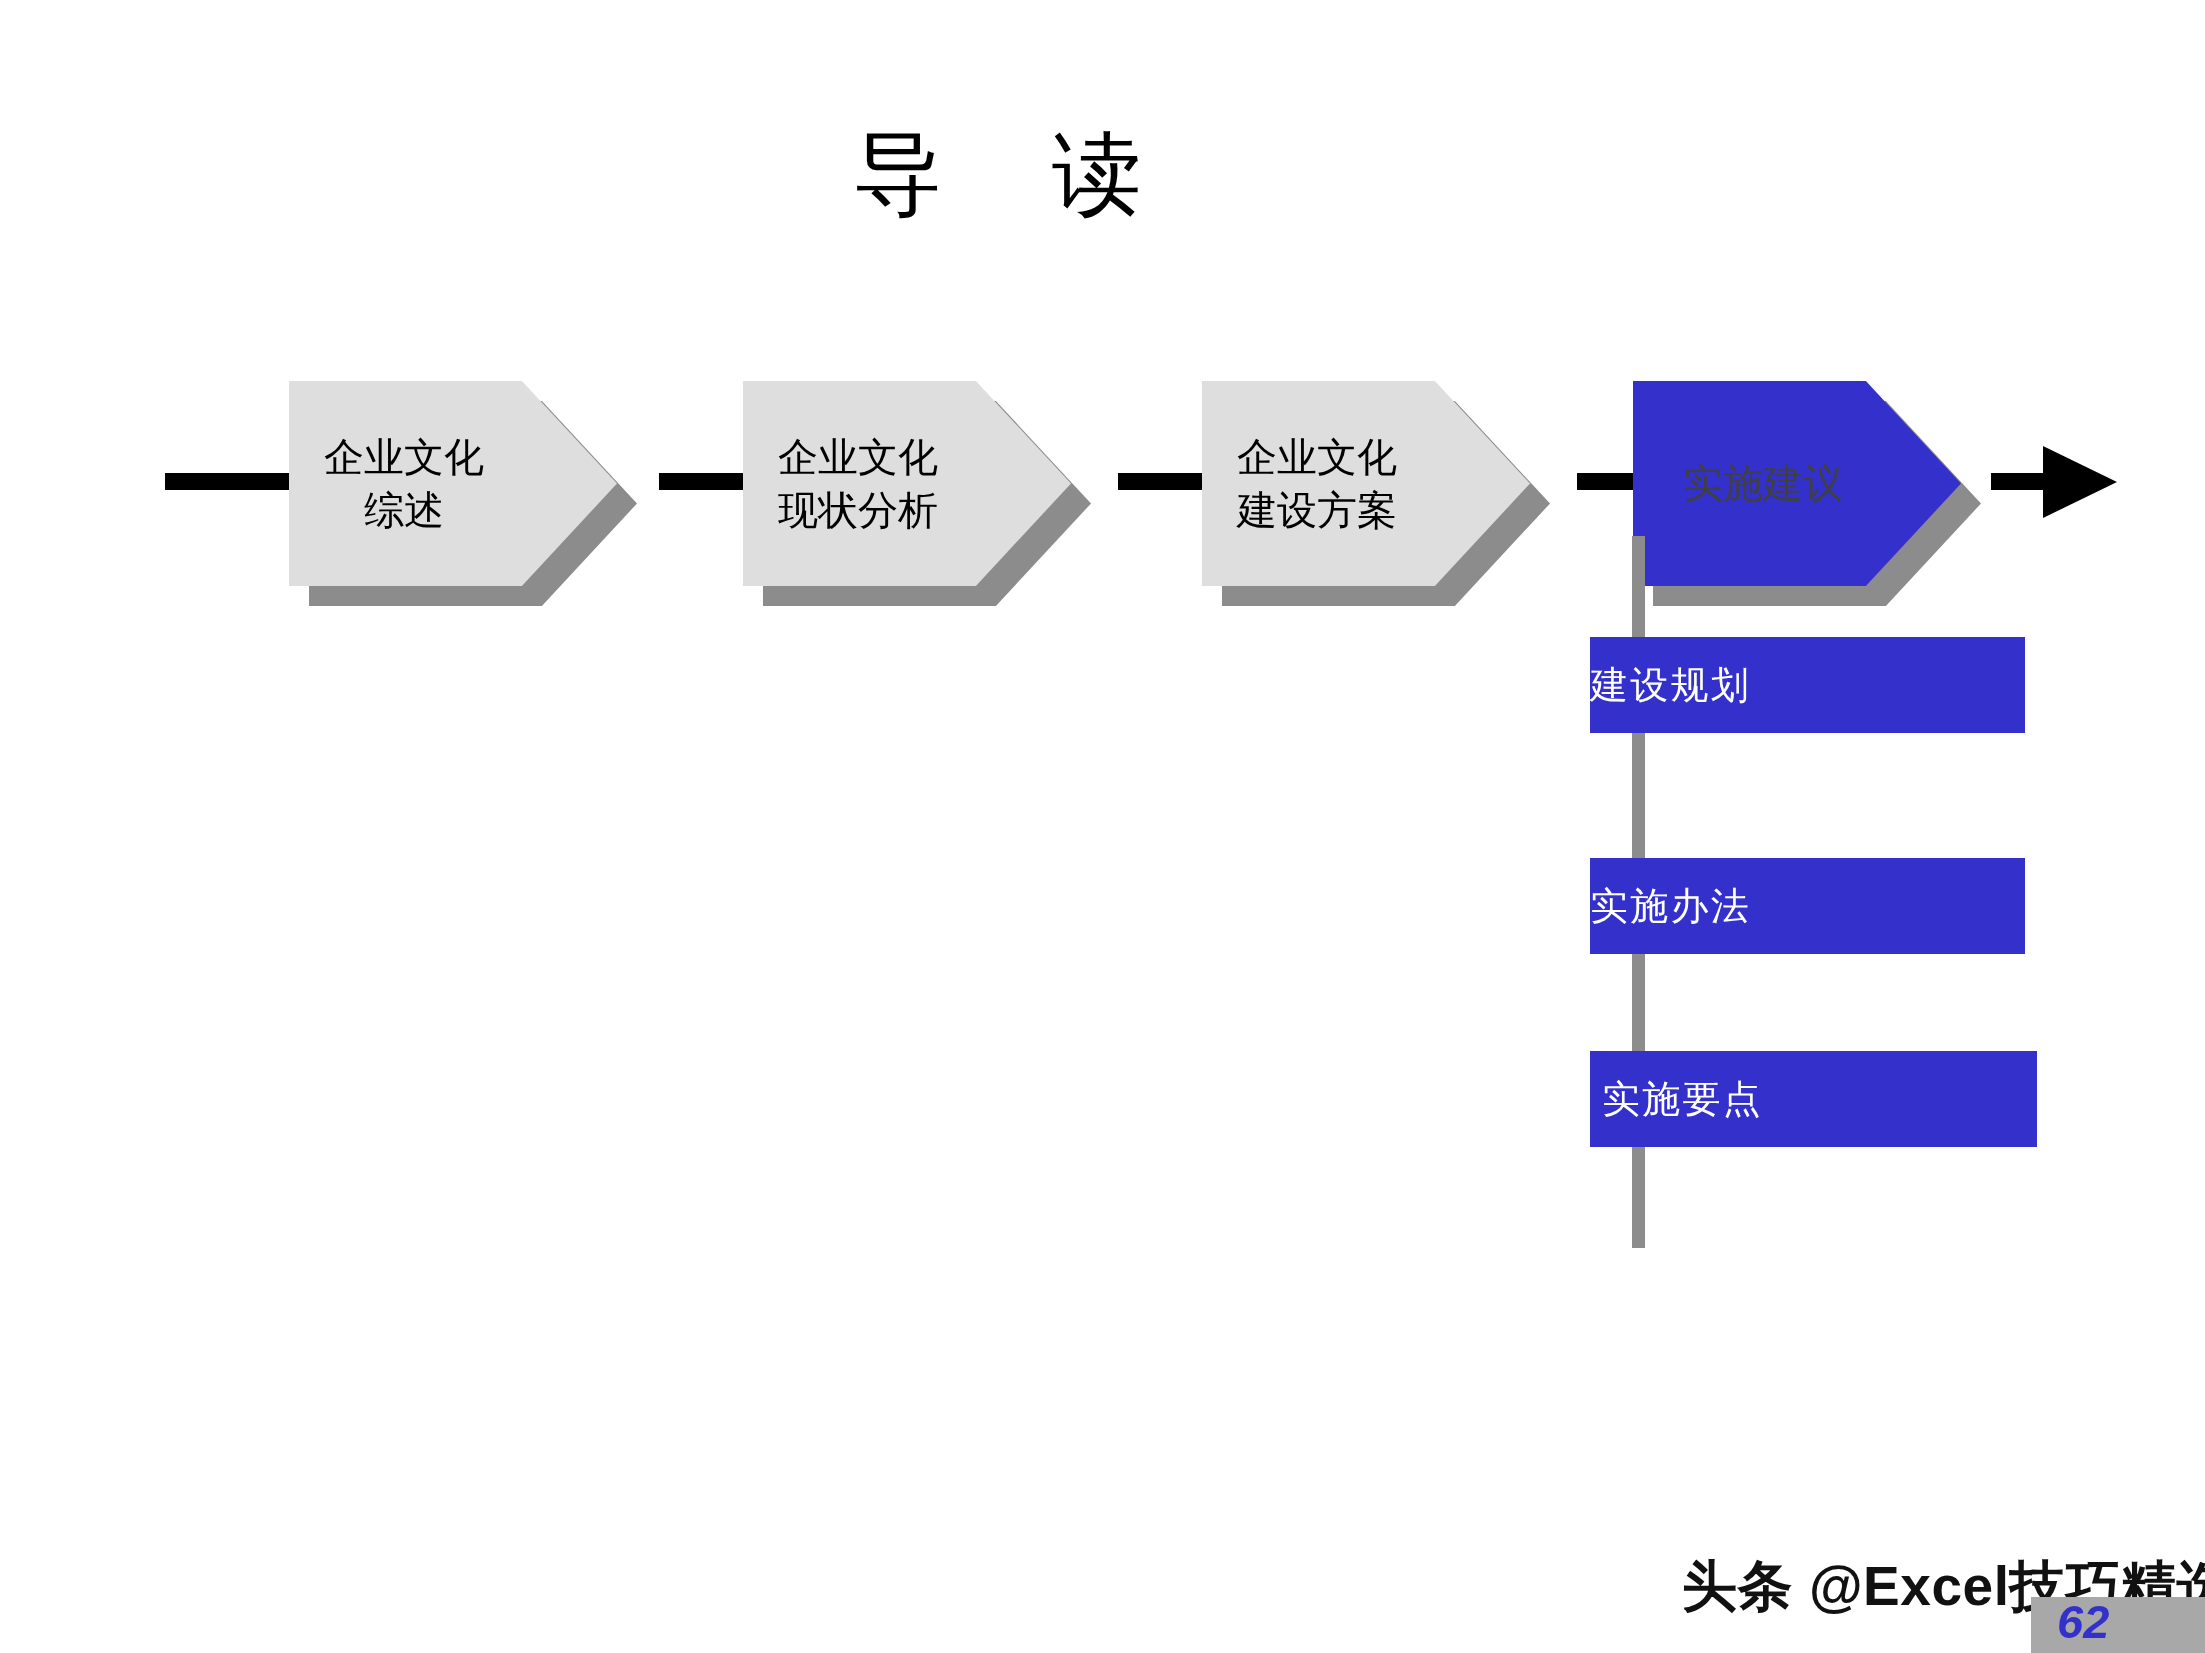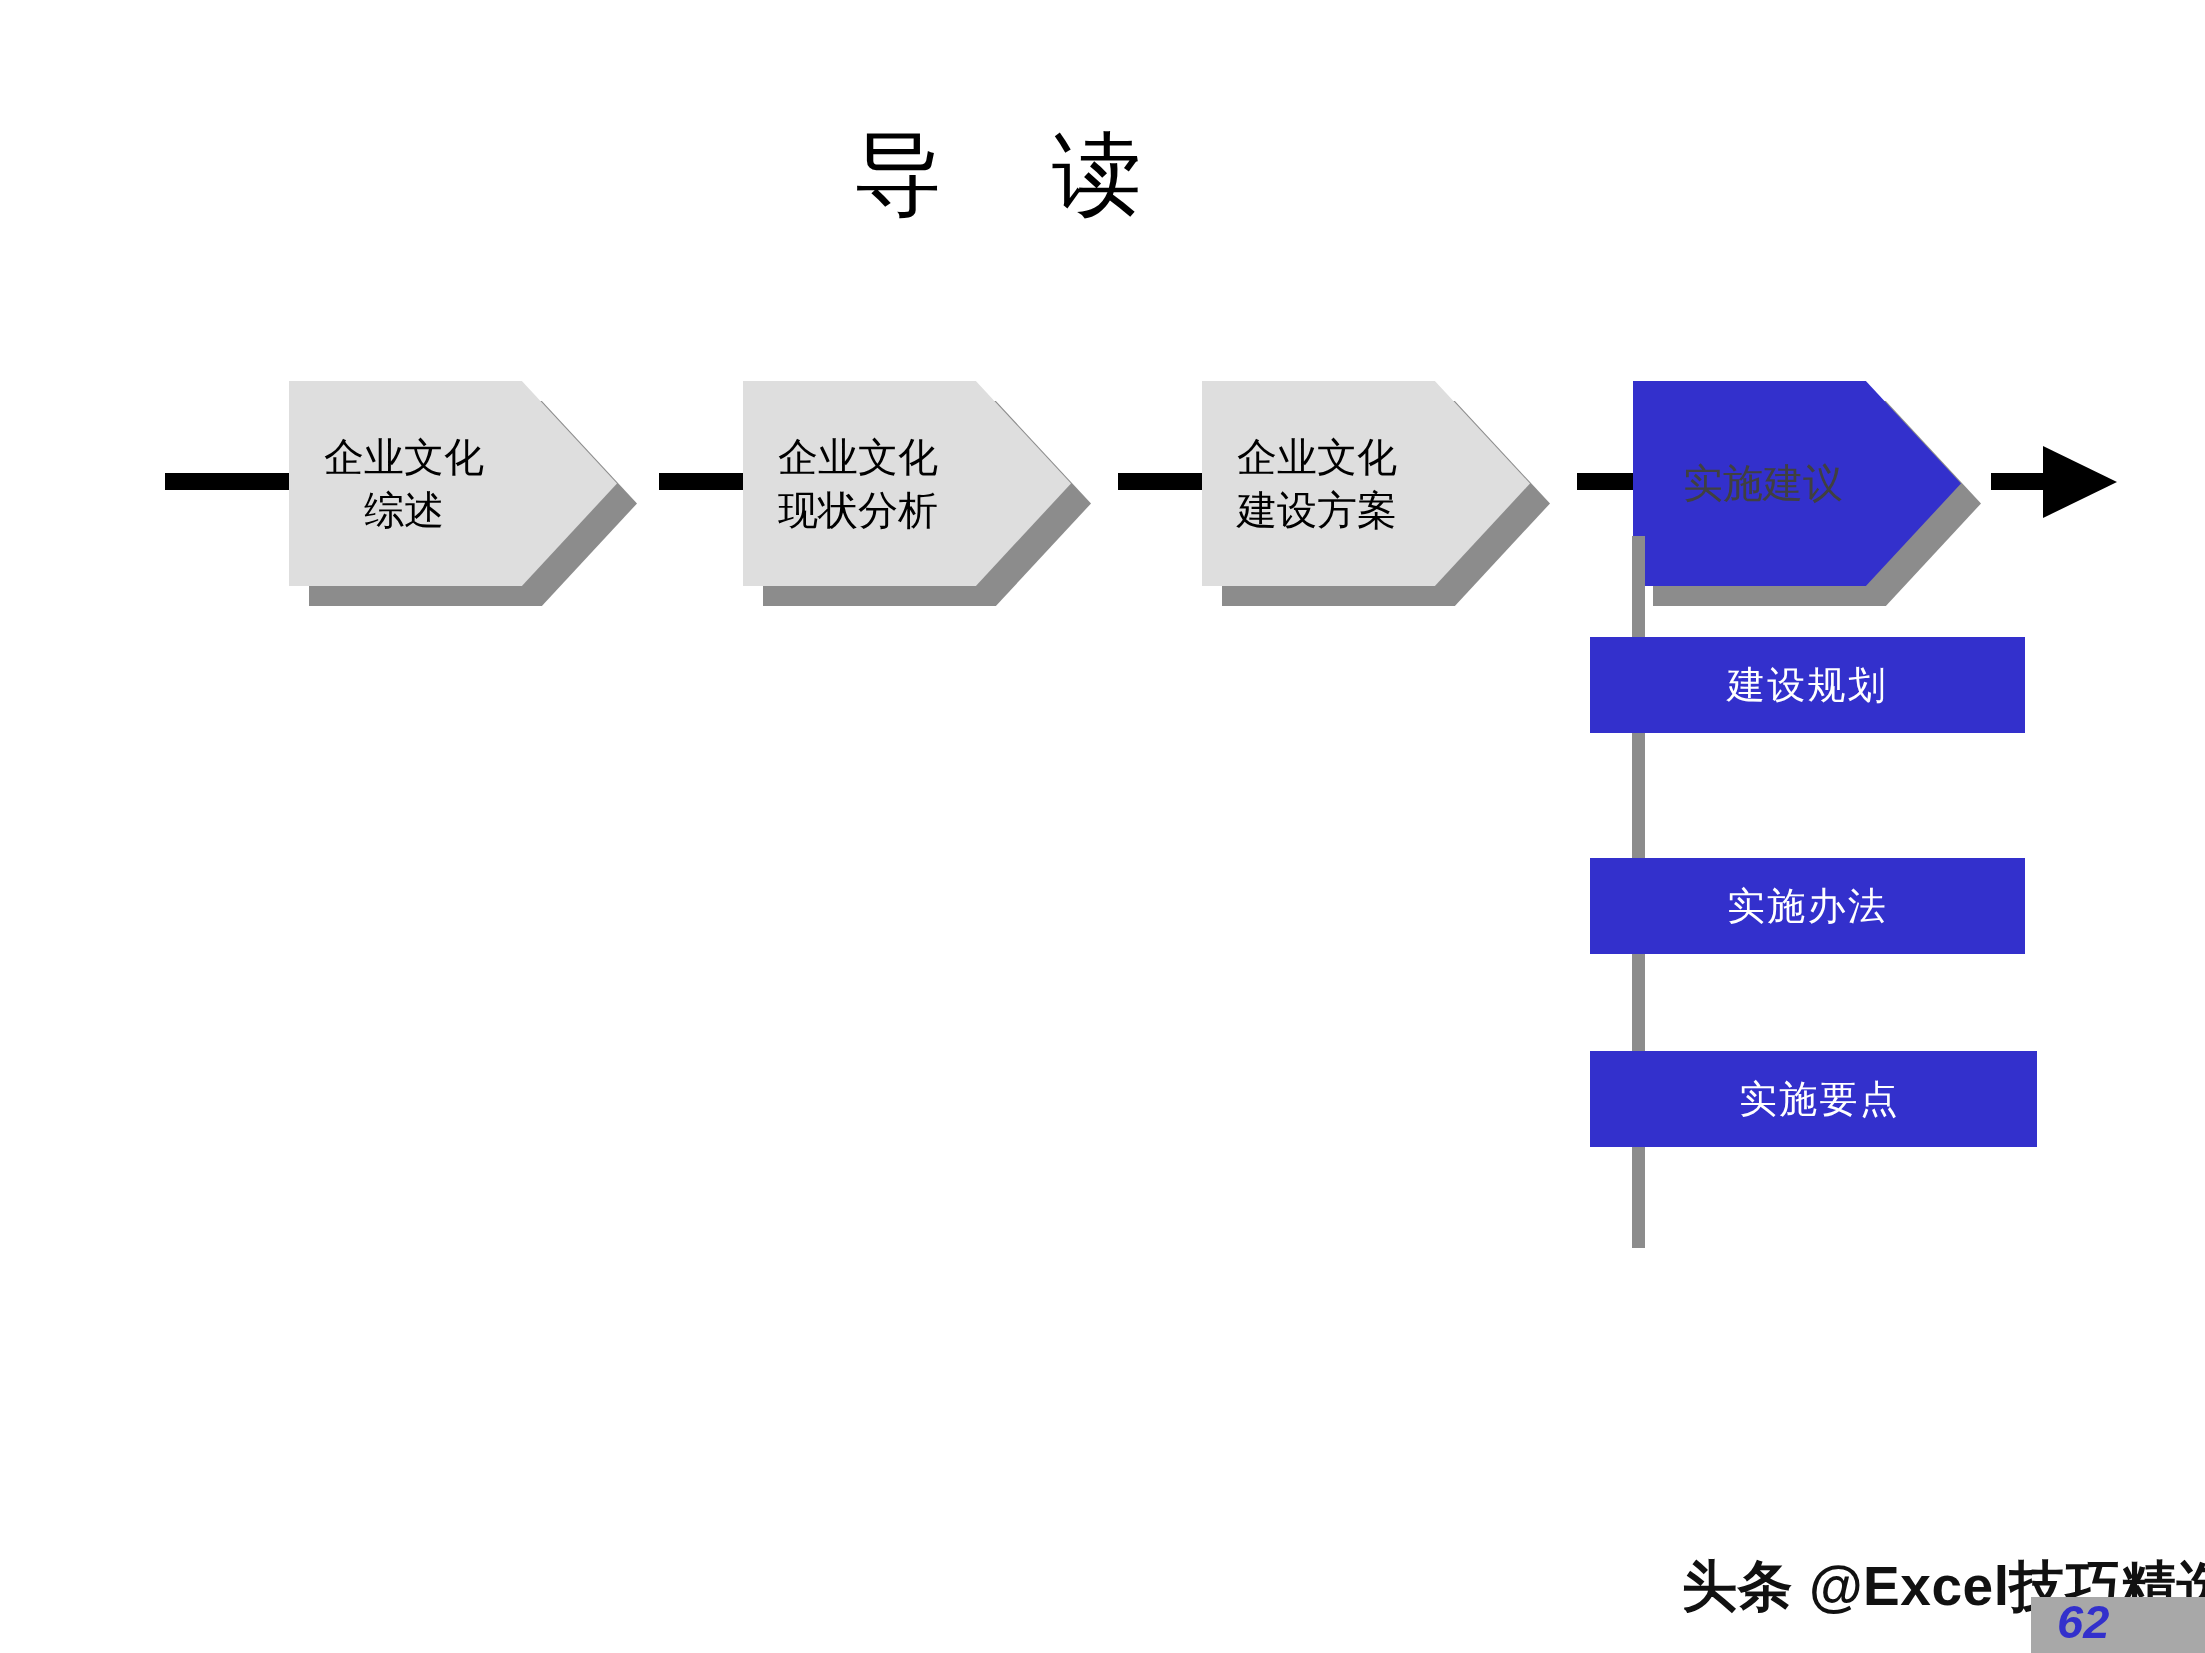--- a/index.html
+++ b/index.html
@@ -109,21 +109,21 @@
 
   
   .subbox {
     position: absolute;
     left: 1590px;
     width: 435px;
     height: 96px;
     background: #3330cc;
     display: flex;
     align-items: center;
-    justify-content: center;
+    justify-content: flex-start;
     color: #ffffff;
     font-size: 38px;
     letter-spacing: 0.06em;
     white-space: pre;
   }
 
   
   #watermark {
     position: absolute;
     left: 1682px;

